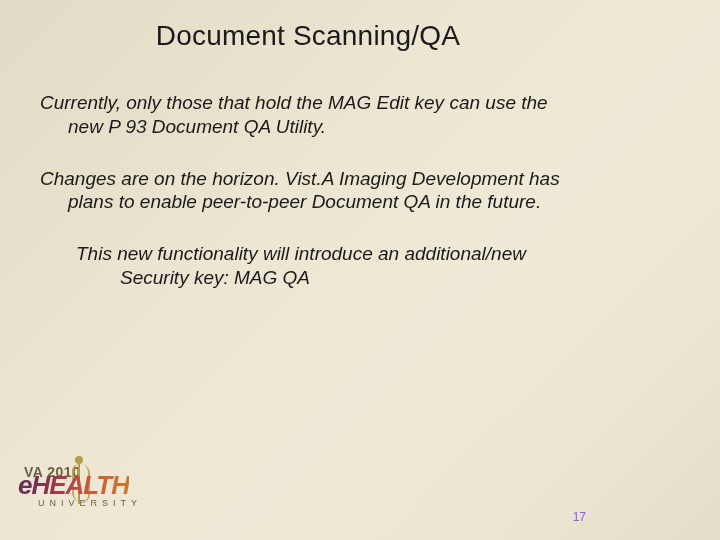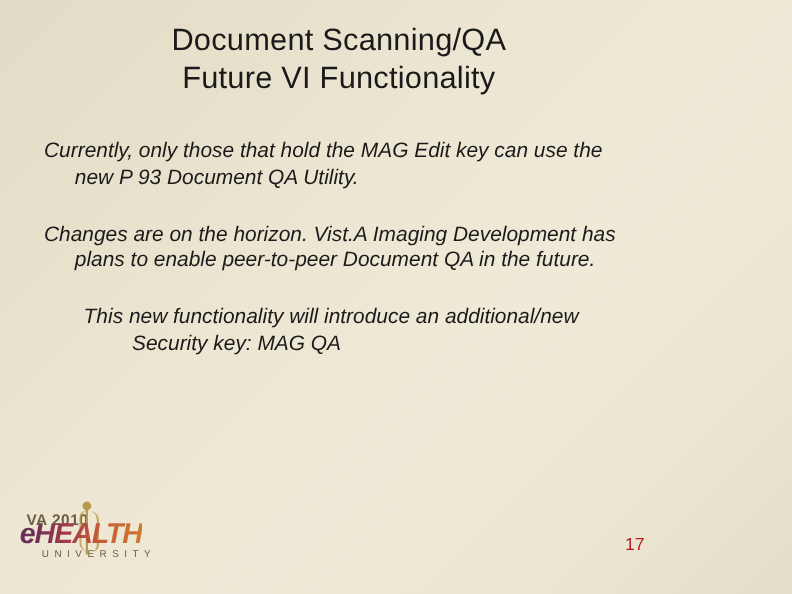--- a/index.html
+++ b/index.html
@@ -54,23 +54,23 @@
     padding-left: 36px;
   }
   .para-indented .hang {
     display: block;
     padding-left: 44px;
     text-indent: -44px;
   }
   .pagenum {
     position: absolute;
     right: 30px;
-    bottom: 35px;
-    font-size: 16px;
-    color: #b91c1c;
+    bottom: 16px;
+    font-size: 12px;
+    color: #8b5cf6;
   }
   .logo {
     position: absolute;
     left: 18px;
     bottom: 12px;
     width: 130px;
     height: 70px;
   }
   .logo .va2010 {
     font-size: 14px;
@@ -146,21 +146,20 @@
     transform: skewY(6deg);
   }
 </style>
 </head>
 <body>
 
 <div class="slide">
 
   <h1 class="title">
     <span>Document Scanning/QA</span><br>
-    <span>Future VI Functionality</span>
   </h1>
 
   <div class="body">
     <div class="para">
       <span class="hang">Currently, only those that hold the MAG Edit key can use the new P 93 Document QA Utility.</span>
     </div>
     <div class="para">
       <span class="hang">Changes are on the horizon.  Vist.A Imaging Development has plans to enable peer-to-peer Document QA in the future.</span>
     </div>
     <div class="para-indented">

